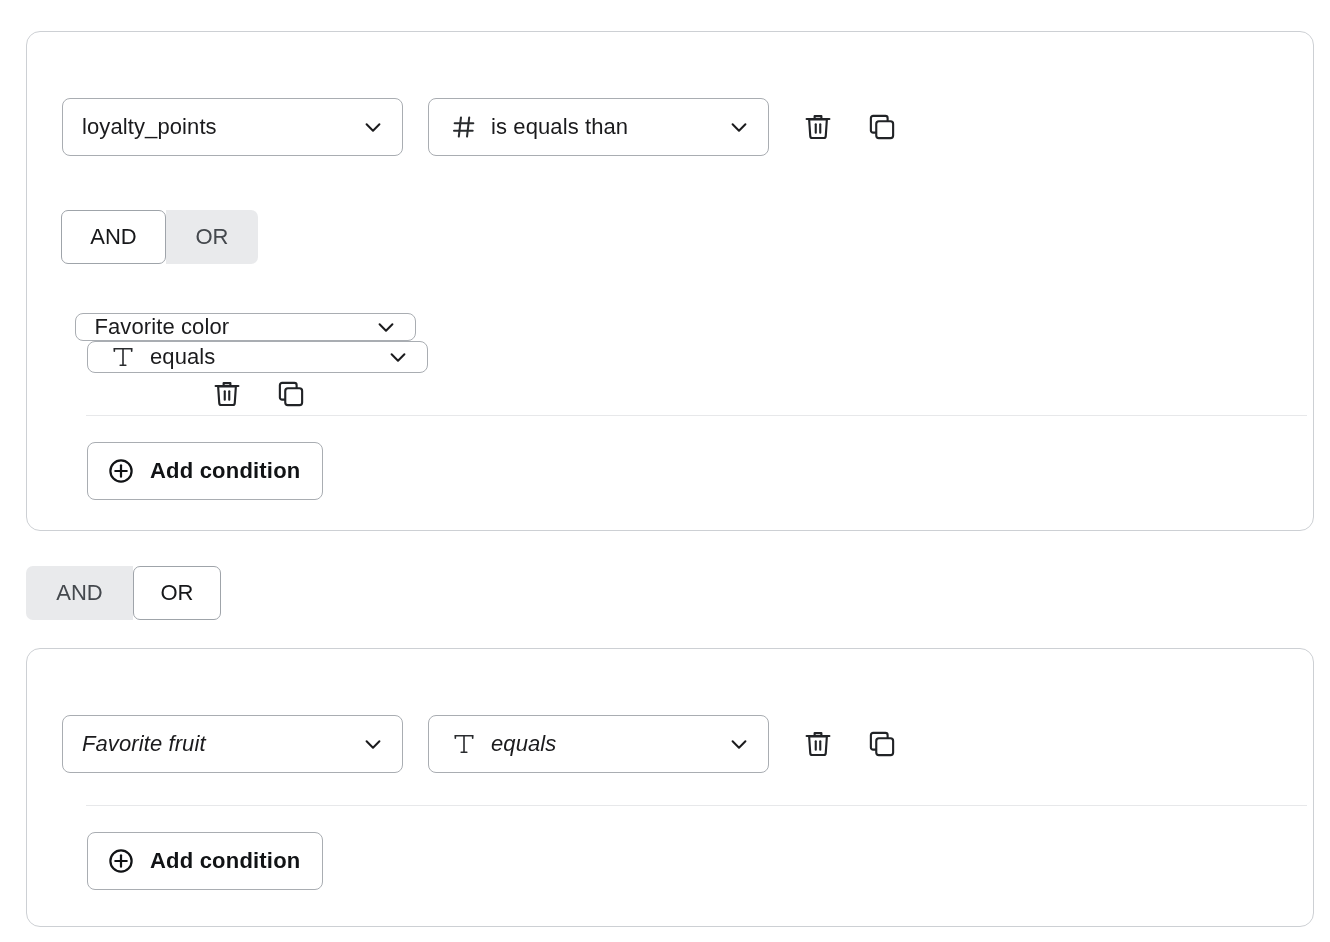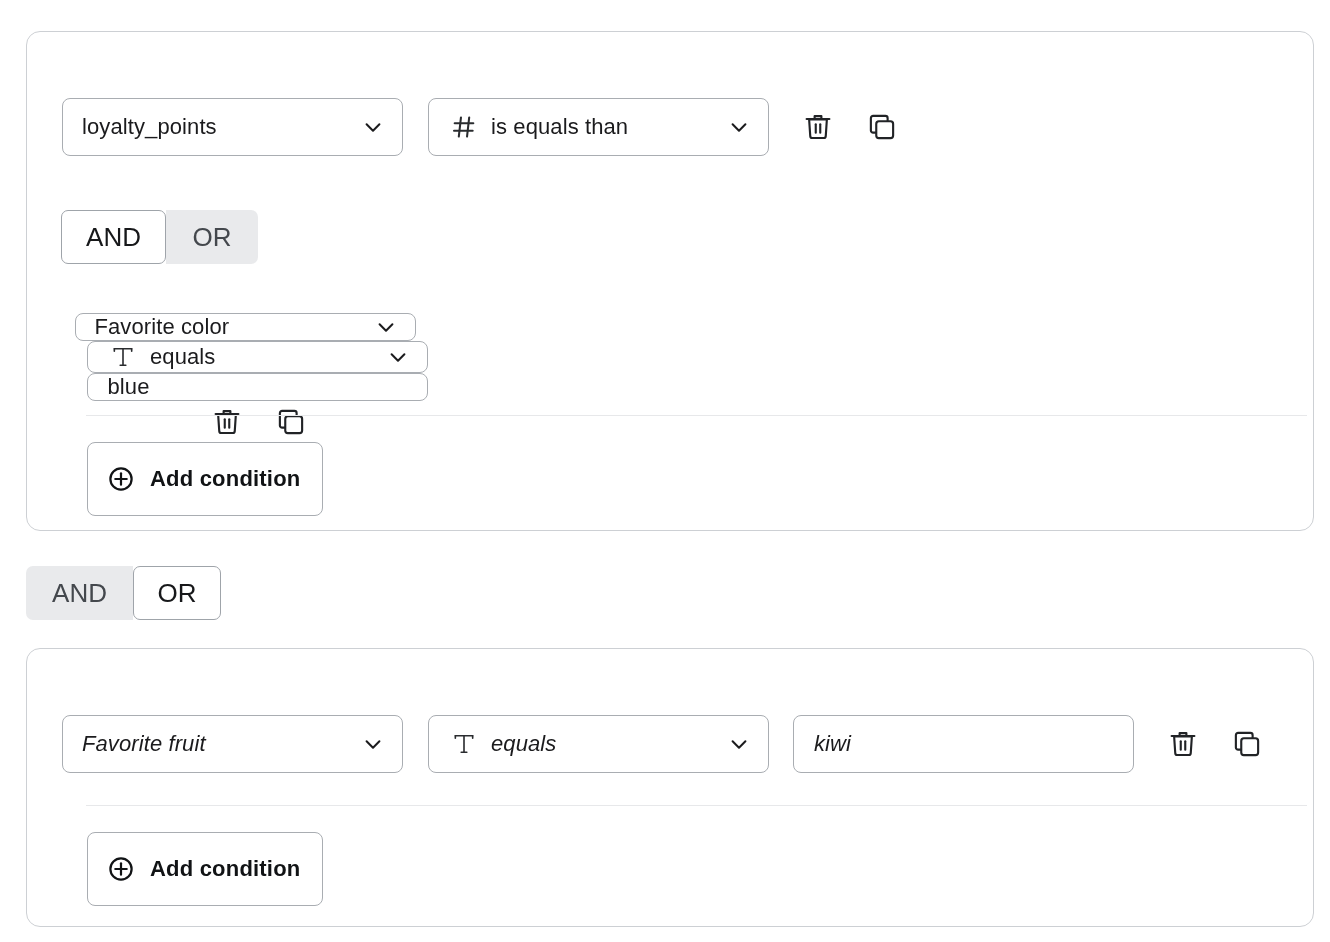--- a/index.html
+++ b/index.html
@@ -122,21 +122,21 @@
   
   .logic-toggle {
     position: absolute;
     display: flex;
     align-items: stretch;
     height: 54px;
     border-radius: 7px;
   }
   .logic-btn {
     font-family: "Liberation Sans", sans-serif;
-    font-size: 26px;
+    font-size: 22px;
     display: flex;
     align-items: center;
     justify-content: center;
     cursor: pointer;
     background: #e9eaec;
     color: #44484d;
     border: 1px solid transparent;
     padding: 0 20px;
     min-width: 84px;
   }
@@ -165,21 +165,21 @@
     left: 59px;
     width: 1221px;
     height: 1px;
     background: #e7e8ea;
   }
 
   
   .add-condition-btn {
     position: absolute;
     left: 60px;
-    height: 74px;
+    height: 58px;
     display: inline-flex;
     align-items: center;
     padding: 0 22px 0 18px;
     border: 1px solid #a9adb2;
     border-radius: 8px;
     background: #ffffff;
     cursor: pointer;
     font-family: "Liberation Sans", sans-serif;
   }
   .add-condition-btn .plus-icon {
@@ -284,23 +284,20 @@
           </svg>
         </span>
         <span class="op-label">equals</span>
         <span class="chevron">
           <svg width="22" height="22" viewBox="0 0 24 24" fill="none" stroke="currentColor" stroke-width="2.2" stroke-linecap="round" stroke-linejoin="round">
             <polyline points="5,9 12,16 19,9"></polyline>
           </svg>
         </span>
       </div>
 
-      <div class="control value-input">
-        <span class="val-text">blue</span>
-      </div>
 
       <div class="row-actions">
         <button class="icon-btn">
           <span>
             <svg width="30" height="30" viewBox="0 0 24 24" fill="none" stroke="currentColor" stroke-width="1.7" stroke-linecap="round" stroke-linejoin="round">
               <path d="M9.3 3.2h5.4v2.2H9.3z"></path>
               <line x1="2.9" y1="5.6" x2="21.1" y2="5.6"></line>
               <path d="M4.9 5.9h14.2l-0.9 13.4a1.6 1.6 0 0 1-1.6 1.5H7.4a1.6 1.6 0 0 1-1.6-1.5z"></path>
               <line x1="10.2" y1="9.8" x2="10.2" y2="16.6"></line>
               <line x1="13.8" y1="9.8" x2="13.8" y2="16.6"></line>
@@ -360,23 +357,20 @@
           </svg>
         </span>
         <span class="op-label">equals</span>
         <span class="chevron">
           <svg width="22" height="22" viewBox="0 0 24 24" fill="none" stroke="currentColor" stroke-width="2.2" stroke-linecap="round" stroke-linejoin="round">
             <polyline points="5,9 12,16 19,9"></polyline>
           </svg>
         </span>
       </div>
 
-      <div class="control value-input">
-        <span class="val-text">kiwi</span>
-      </div>
 
       <div class="row-actions">
         <button class="icon-btn">
           <span>
             <svg width="30" height="30" viewBox="0 0 24 24" fill="none" stroke="currentColor" stroke-width="1.7" stroke-linecap="round" stroke-linejoin="round">
               <path d="M9.3 3.2h5.4v2.2H9.3z"></path>
               <line x1="2.9" y1="5.6" x2="21.1" y2="5.6"></line>
               <path d="M4.9 5.9h14.2l-0.9 13.4a1.6 1.6 0 0 1-1.6 1.5H7.4a1.6 1.6 0 0 1-1.6-1.5z"></path>
               <line x1="10.2" y1="9.8" x2="10.2" y2="16.6"></line>
               <line x1="13.8" y1="9.8" x2="13.8" y2="16.6"></line>

